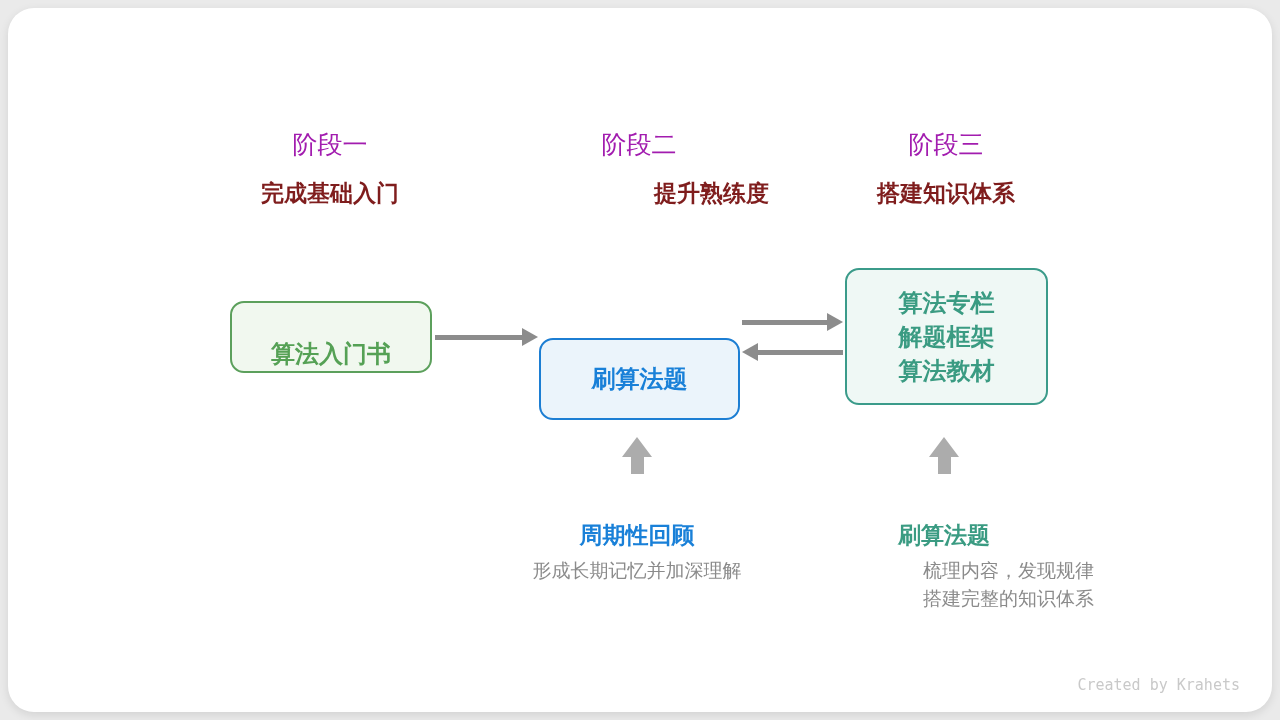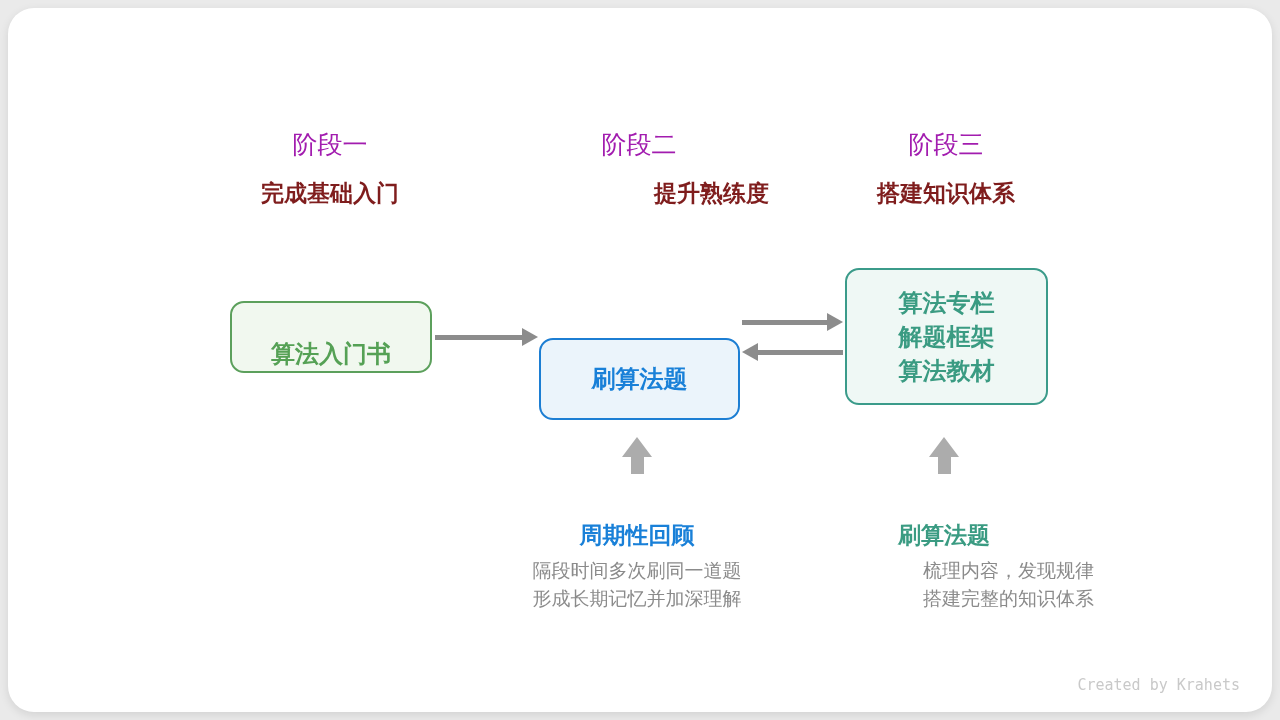--- a/index.html
+++ b/index.html
@@ -124,21 +124,20 @@
     <div class="shaft"></div>
   </div>
 
   <div class="up-arrow" style="left:929px; top:437px;">
     <div class="head"></div>
     <div class="shaft"></div>
   </div>
 
   <div class="anno-title blue" style="left:507px; top:512px;">周期性回顾</div>
   <div class="anno-desc" style="left:487px; top:557px;">
-    <div>隔段时间多次刷同一道题</div>
     <div>形成长期记忆并加深理解</div>
   </div>
 
   <div class="anno-title teal" style="left:814px; top:512px;">刷算法题</div>
   <div class="anno-desc" style="left:794px; top:557px;text-align:right;">
     <div>梳理内容，发现规律</div>
     <div>搭建完整的知识体系</div>
   </div>
 
   <div class="credit">Created by Krahets</div>

